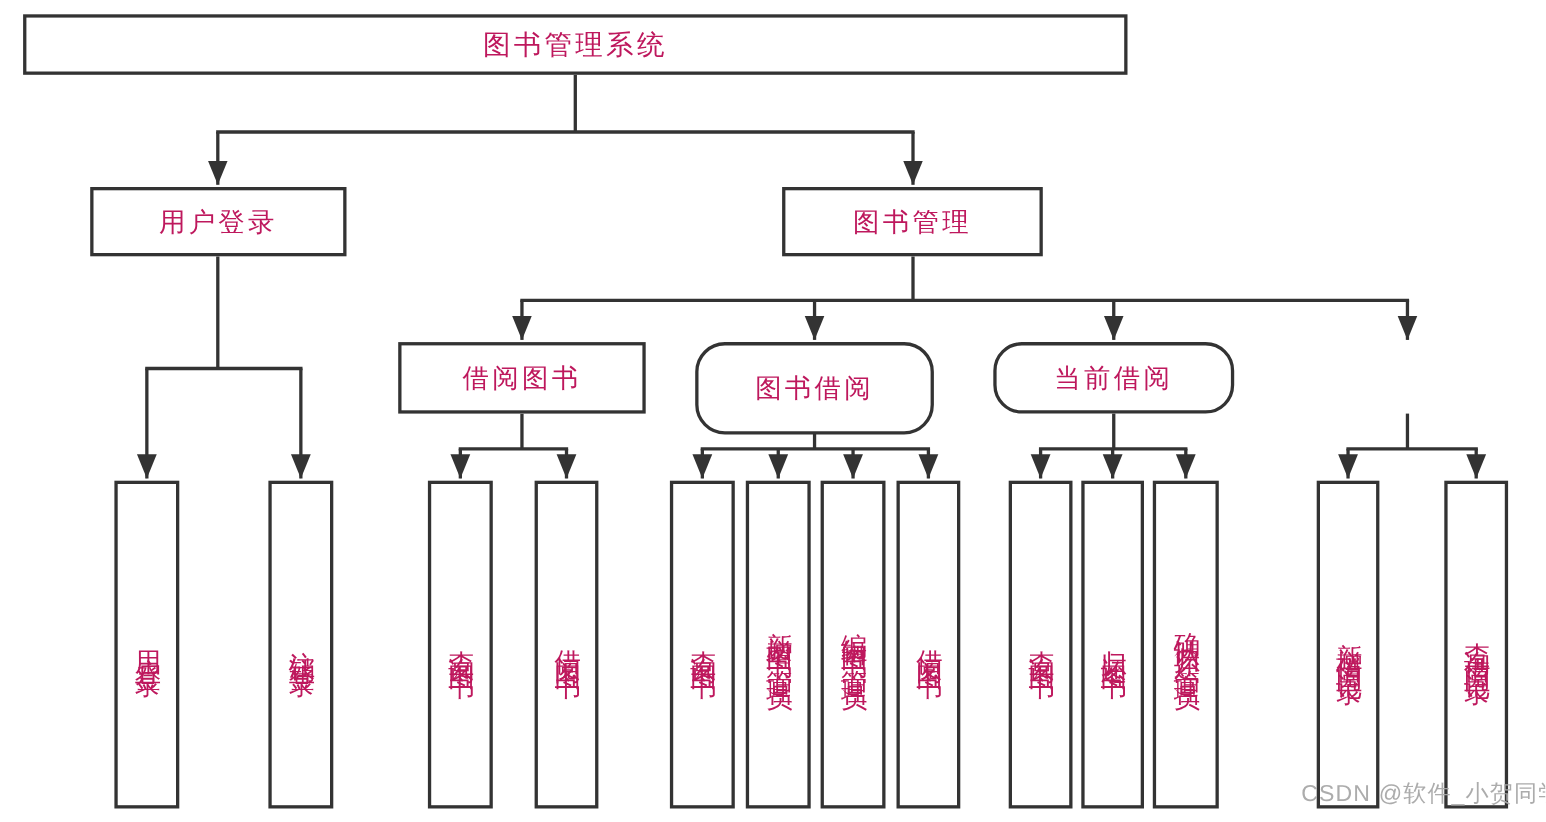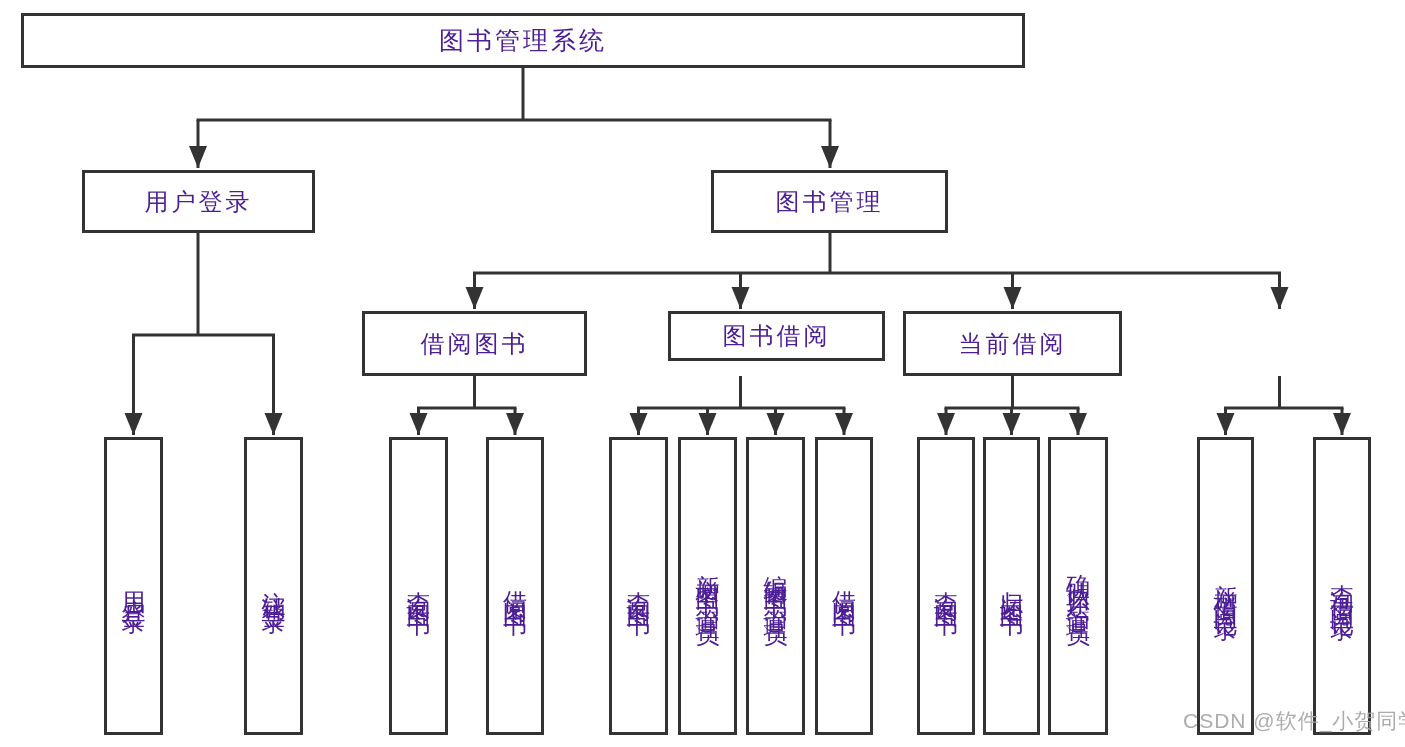--- a/index.html
+++ b/index.html
@@ -22,21 +22,21 @@
     height: 747px;
   }
   .node {
     position: absolute;
     box-sizing: border-box;
     background: #ffffff;
     border: 3px solid #333333;
     display: flex;
     align-items: center;
     justify-content: center;
-    color: #4c1d95;
+    color: #be185d;
     font-size: 24px;
     letter-spacing: 3px;
     text-align: center;
     white-space: nowrap;
   }
   .node.lvl1 { font-size: 25px; }
   .node.v span {
     writing-mode: vertical-rl;
     text-orientation: mixed;
     letter-spacing: 7px;
@@ -129,24 +129,24 @@
   <div class="node" style="left:82px; top:170px; width:233px; height:63px;">
     <span>用户登录</span>
   </div>
   <div class="node" style="left:711px; top:170px; width:237px; height:63px;">
     <span>图书管理</span>
   </div>
 
   <div class="node" style="left:362px; top:311px; width:225px; height:65px;">
     <span>借阅图书</span>
   </div>
-  <div class="node" style="left:668px; top:311px; width:217px; height:50px;">
+  <div class="node" style="left:632px; top:311px; width:217px; height:84px;border-radius:27px;">
     <span>图书借阅</span>
   </div>
-  <div class="node" style="left:903px; top:311px; width:219px; height:65px;">
+  <div class="node" style="left:903px; top:311px; width:219px; height:65px;border-radius:26px;">
     <span>当前借阅</span>
   </div>
 
   <div class="node v" style="left:104px; top:437px; width:59px; height:298px;">
     <span>用户登录</span>
   </div>
   <div class="node v" style="left:244px; top:437px; width:59px; height:298px;">
     <span>注销登录</span>
   </div>
 

